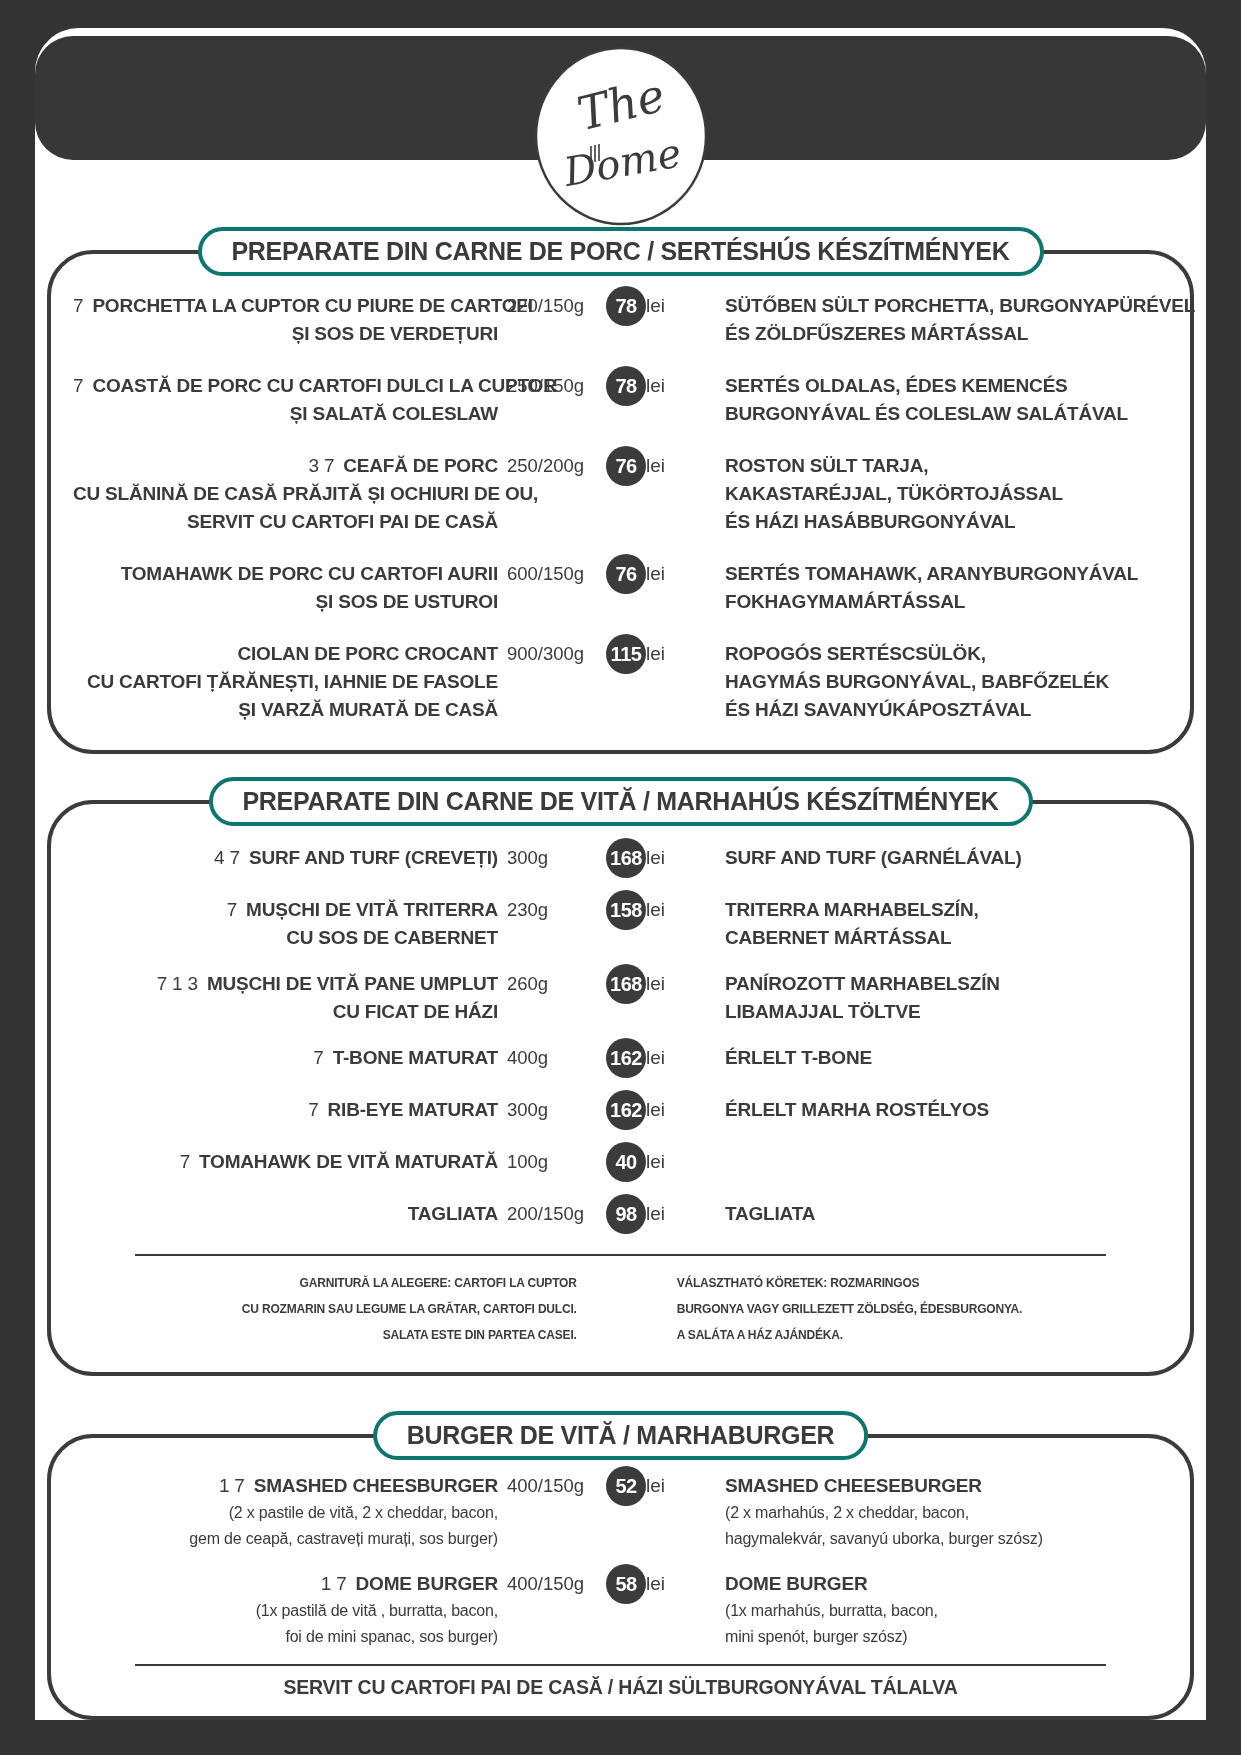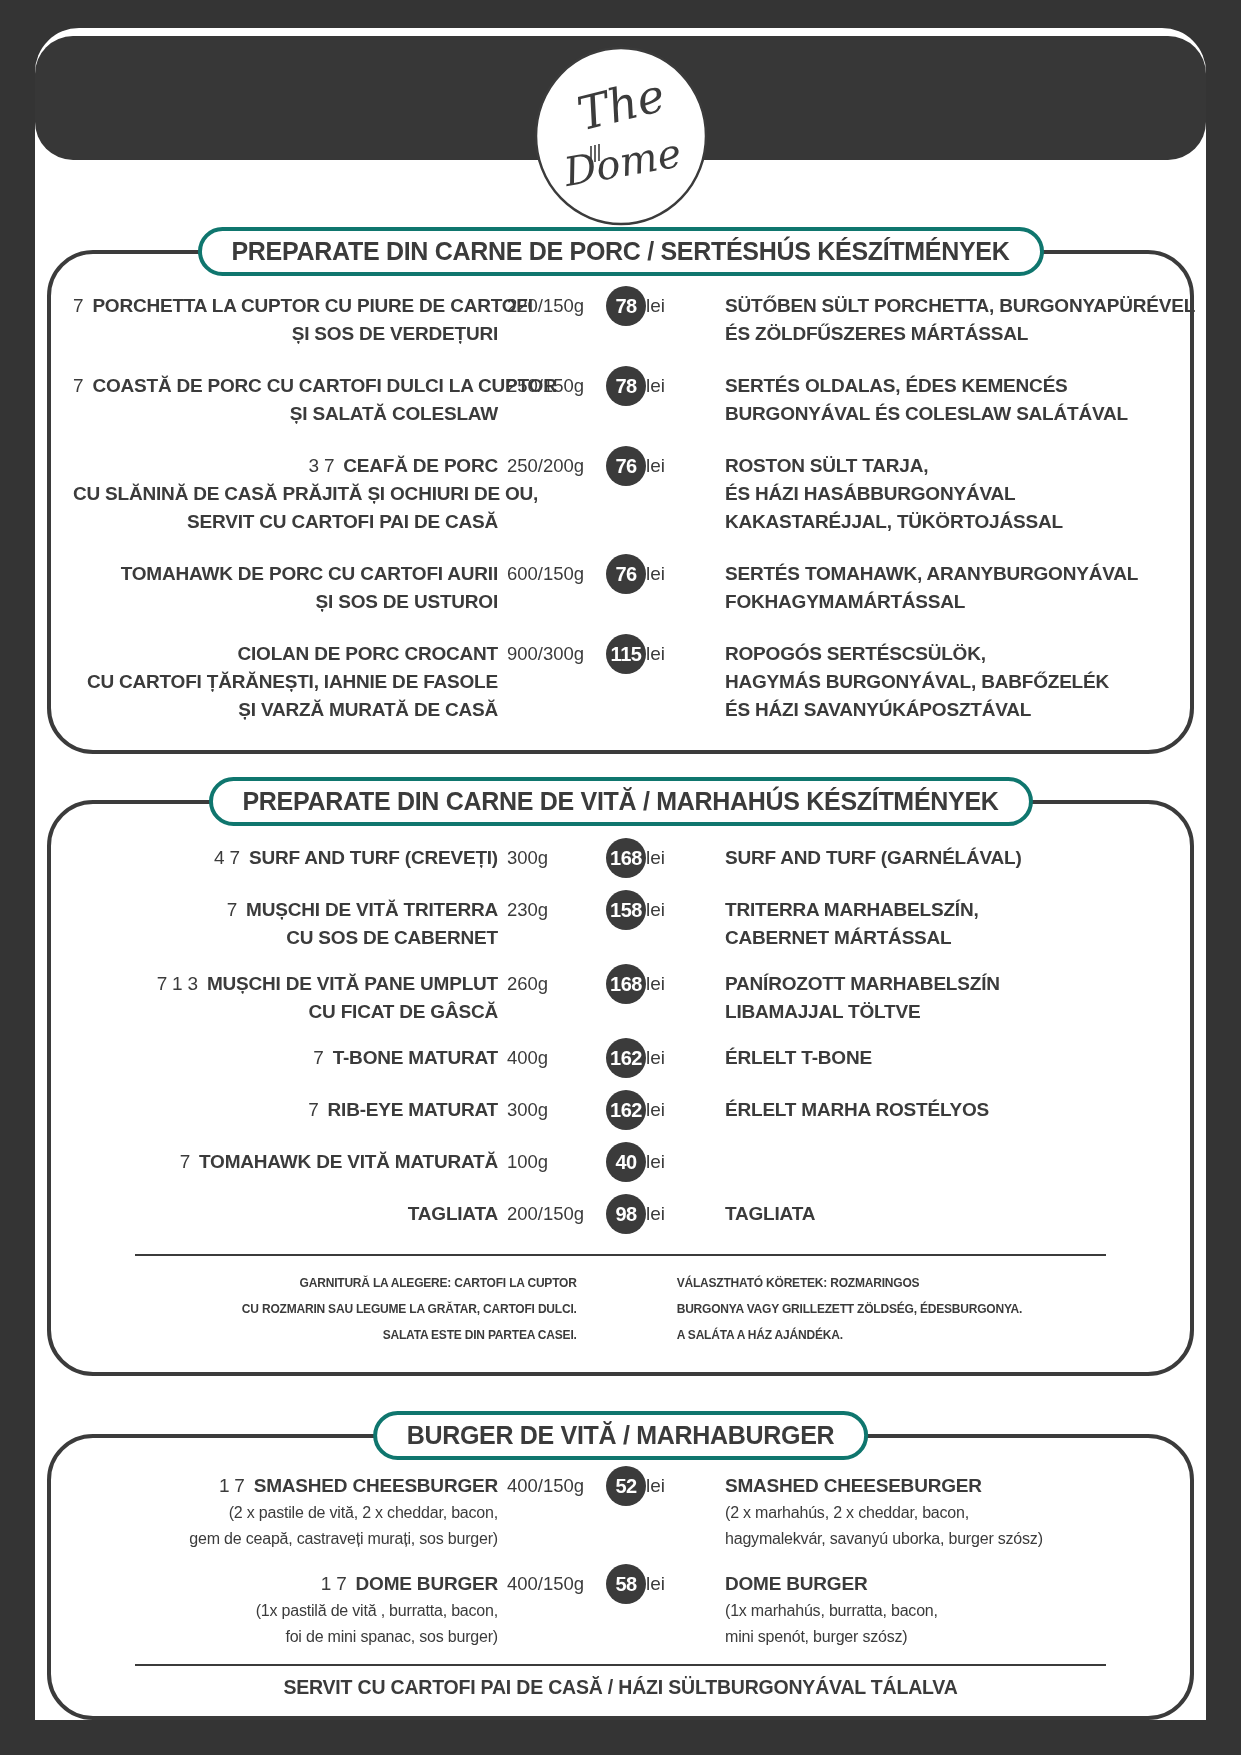--- a/index.html
+++ b/index.html
@@ -126,22 +126,22 @@
                 <div class="l"><span>CU SLĂNINĂ DE CASĂ PRĂJITĂ ȘI OCHIURI DE OU,</span></div>
                 <div class="l"><span>SERVIT CU CARTOFI PAI DE CASĂ</span></div>
               </div>
               <div class="cell-weight">250/200g</div>
               <div class="cell-price">
                 <span class="badge">76</span>
                 <span class="cur">lei</span>
               </div>
               <div class="cell-hu">
                 <div class="l">ROSTON SÜLT TARJA,</div>
+                <div class="l">KAKASTARÉJJAL, TÜKÖRTOJÁSSAL</div>
                 <div class="l">ÉS HÁZI HASÁBBURGONYÁVAL</div>
-                <div class="l">KAKASTARÉJJAL, TÜKÖRTOJÁSSAL</div>
               </div>
             </div>
             <div class="row">
               <div class="cell-ro">
                 <div class="l"><span>TOMAHAWK DE PORC CU CARTOFI AURII</span></div>
                 <div class="l"><span>ȘI SOS DE USTUROI</span></div>
               </div>
               <div class="cell-weight">600/150g</div>
               <div class="cell-price">
                 <span class="badge">76</span>
@@ -198,21 +198,21 @@
                 <span class="cur">lei</span>
               </div>
               <div class="cell-hu">
                 <div class="l">TRITERRA MARHABELSZÍN,</div>
                 <div class="l">CABERNET MÁRTÁSSAL</div>
               </div>
             </div>
             <div class="row">
               <div class="cell-ro">
                 <div class="l"><span class="allergen">7 1 3</span><span>MUȘCHI DE VITĂ PANE UMPLUT</span></div>
-                <div class="l"><span>CU FICAT DE GÂSCĂ</span></div>
+                <div class="l"><span>CU FICAT DE HÁZI</span></div>
               </div>
               <div class="cell-weight">260g</div>
               <div class="cell-price">
                 <span class="badge">168</span>
                 <span class="cur">lei</span>
               </div>
               <div class="cell-hu">
                 <div class="l">PANÍROZOTT MARHABELSZÍN</div>
                 <div class="l">LIBAMAJJAL TÖLTVE</div>
               </div>

